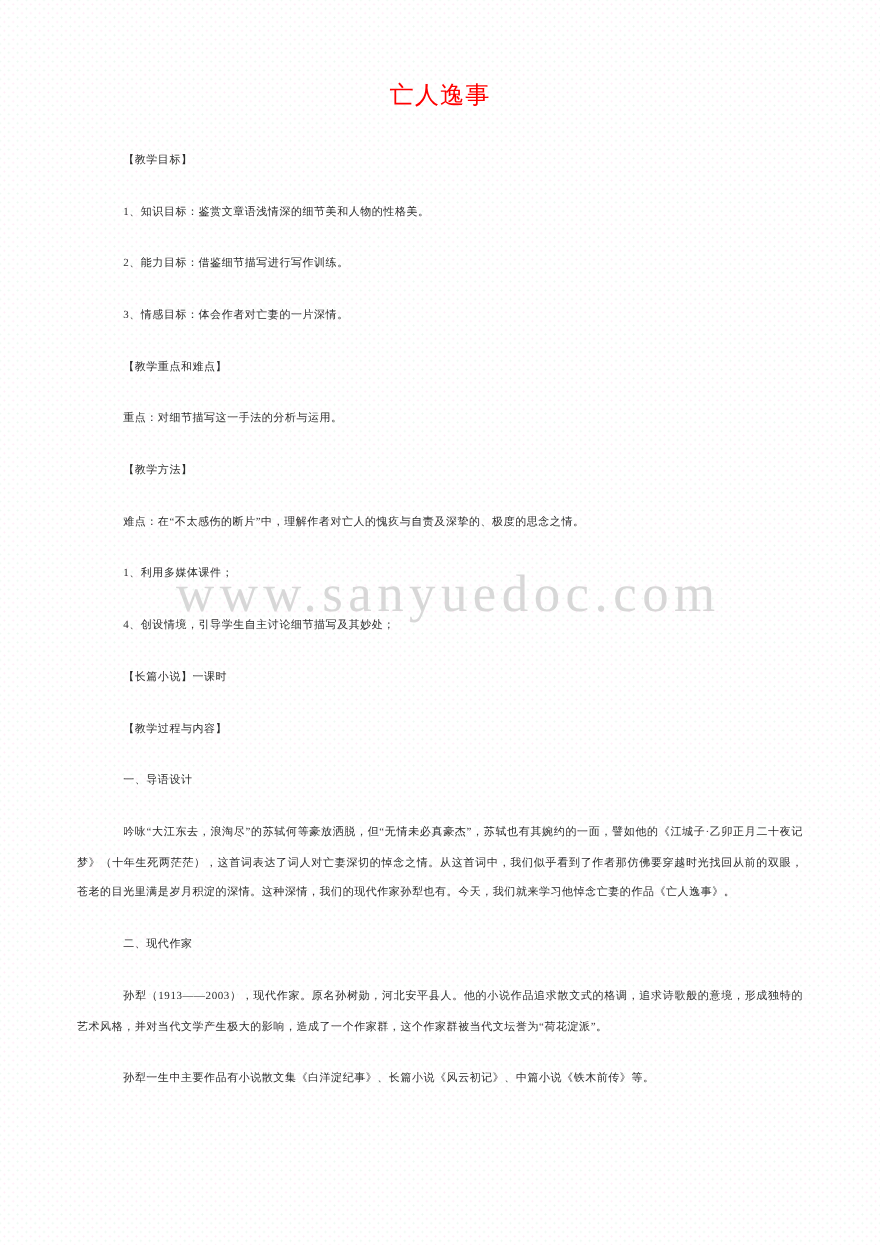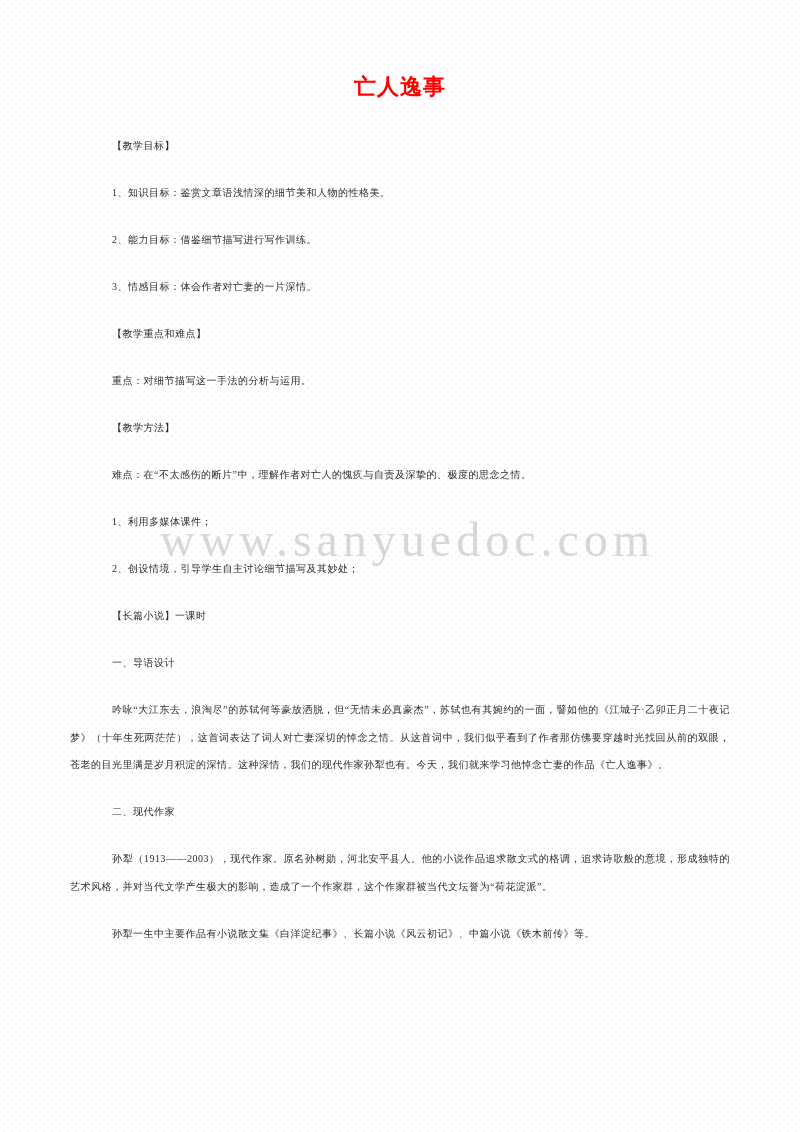--- a/index.html
+++ b/index.html
@@ -22,21 +22,21 @@
       radial-gradient(circle, rgba(140,210,170,0.16) 0.8px, transparent 1px);
     background-size: 8px 8px, 8px 8px;
     background-position: 0 0, 4px 4px;
     font-family: "Liberation Serif", "DejaVu Serif", serif;
     color: #2b2b2b;
   }
   .doc-title {
     margin: 0 0 30px 0;
     font-size: 22px;
     line-height: 30px;
-    font-weight: bold;
+    font-weight: normal;
     text-align: center;
     letter-spacing: 1px;
     color: #ff0000;
   }
   .para {
     margin: 0 0 19.5px 0;
     font-size: 10px;
     line-height: 27.5px;
     text-indent: 42px;
     text-align: justify;
@@ -69,21 +69,22 @@
     <h1 class="doc-title">亡人逸事</h1>
     <p class="para">【教学目标】</p>
     <p class="para">1、知识目标：鉴赏文章语浅情深的细节美和人物的性格美。</p>
     <p class="para">2、能力目标：借鉴细节描写进行写作训练。</p>
     <p class="para">3、情感目标：体会作者对亡妻的一片深情。</p>
     <p class="para">【教学重点和难点】</p>
     <p class="para">重点：对细节描写这一手法的分析与运用。</p>
     <p class="para">【教学方法】</p>
     <p class="para">难点：在“不太感伤的断片”中，理解作者对亡人的愧疚与自责及深挚的、极度的思念之情。</p>
     <p class="para">1、利用多媒体课件；</p>
-    <p class="para">2、创设情境，引导学生自主讨论细节描写及其妙处；</p>
+    <p class="para">4、创设情境，引导学生自主讨论细节描写及其妙处；</p>
     <p class="para">【长篇小说】一课时</p>
+    <p class="para">【教学过程与内容】</p>
     <p class="para">一、导语设计</p>
     <p class="para">吟咏“大江东去，浪淘尽”的苏轼何等豪放洒脱，但“无情未必真豪杰”，苏轼也有其婉约的一面，譬如他的《江城子·乙卯正月二十夜记梦》（十年生死两茫茫），这首词表达了词人对亡妻深切的悼念之情。从这首词中，我们似乎看到了作者那仿佛要穿越时光找回从前的双眼，苍老的目光里满是岁月积淀的深情。这种深情，我们的现代作家孙犁也有。今天，我们就来学习他悼念亡妻的作品《亡人逸事》。</p>
     <p class="para">二、现代作家</p>
     <p class="para">孙犁（1913——2003），现代作家。原名孙树勋，河北安平县人。他的小说作品追求散文式的格调，追求诗歌般的意境，形成独特的艺术风格，并对当代文学产生极大的影响，造成了一个作家群，这个作家群被当代文坛誉为“荷花淀派”。</p>
     <p class="para">孙犁一生中主要作品有小说散文集《白洋淀纪事》、长篇小说《风云初记》、中篇小说《铁木前传》等。</p>
   </div>
 </div>
 
 </body></html>

